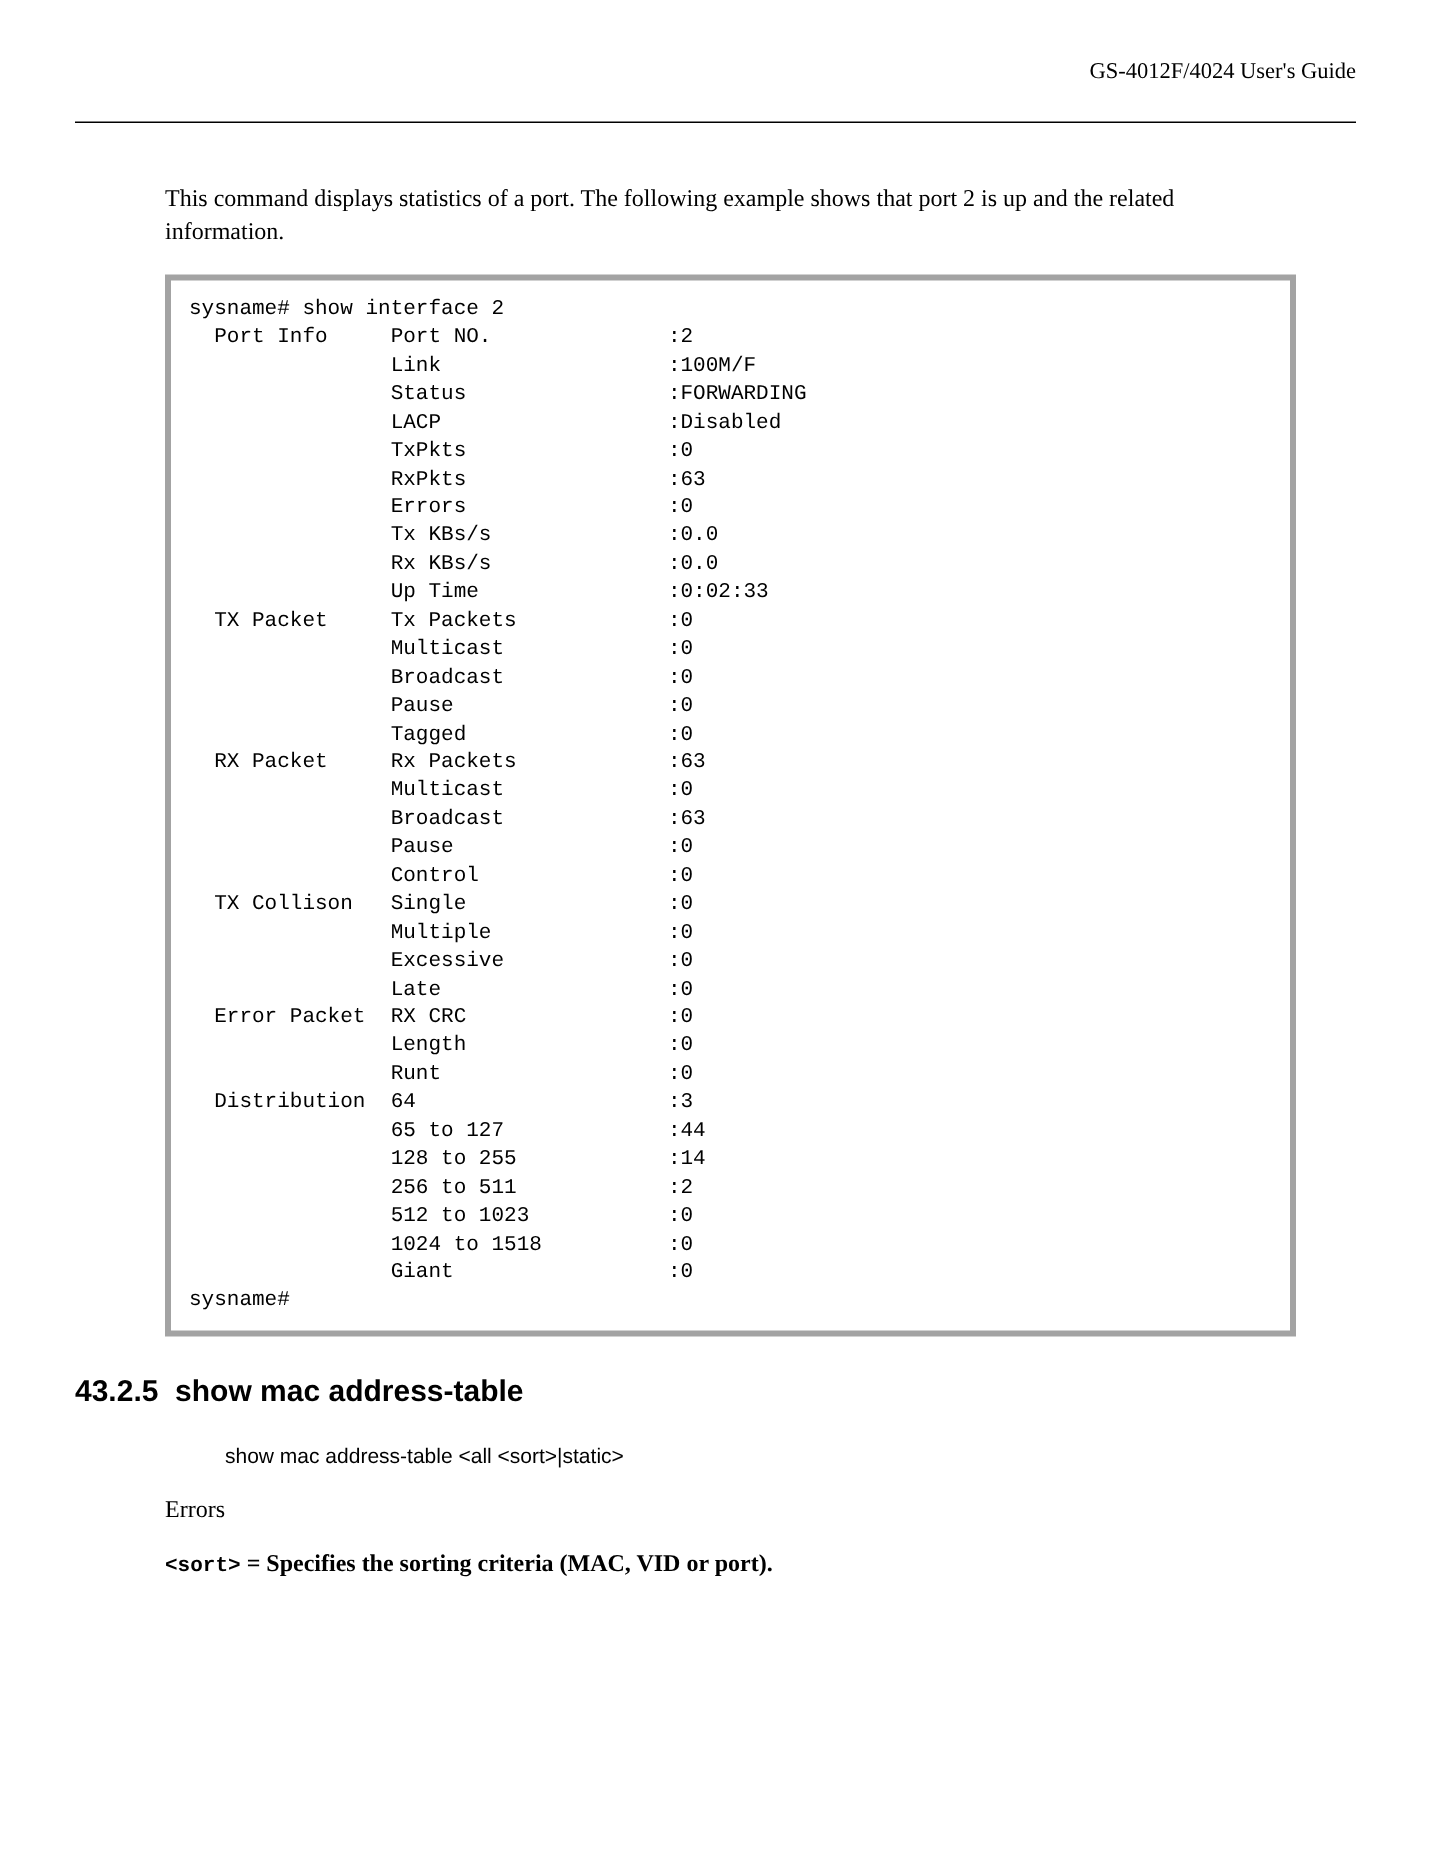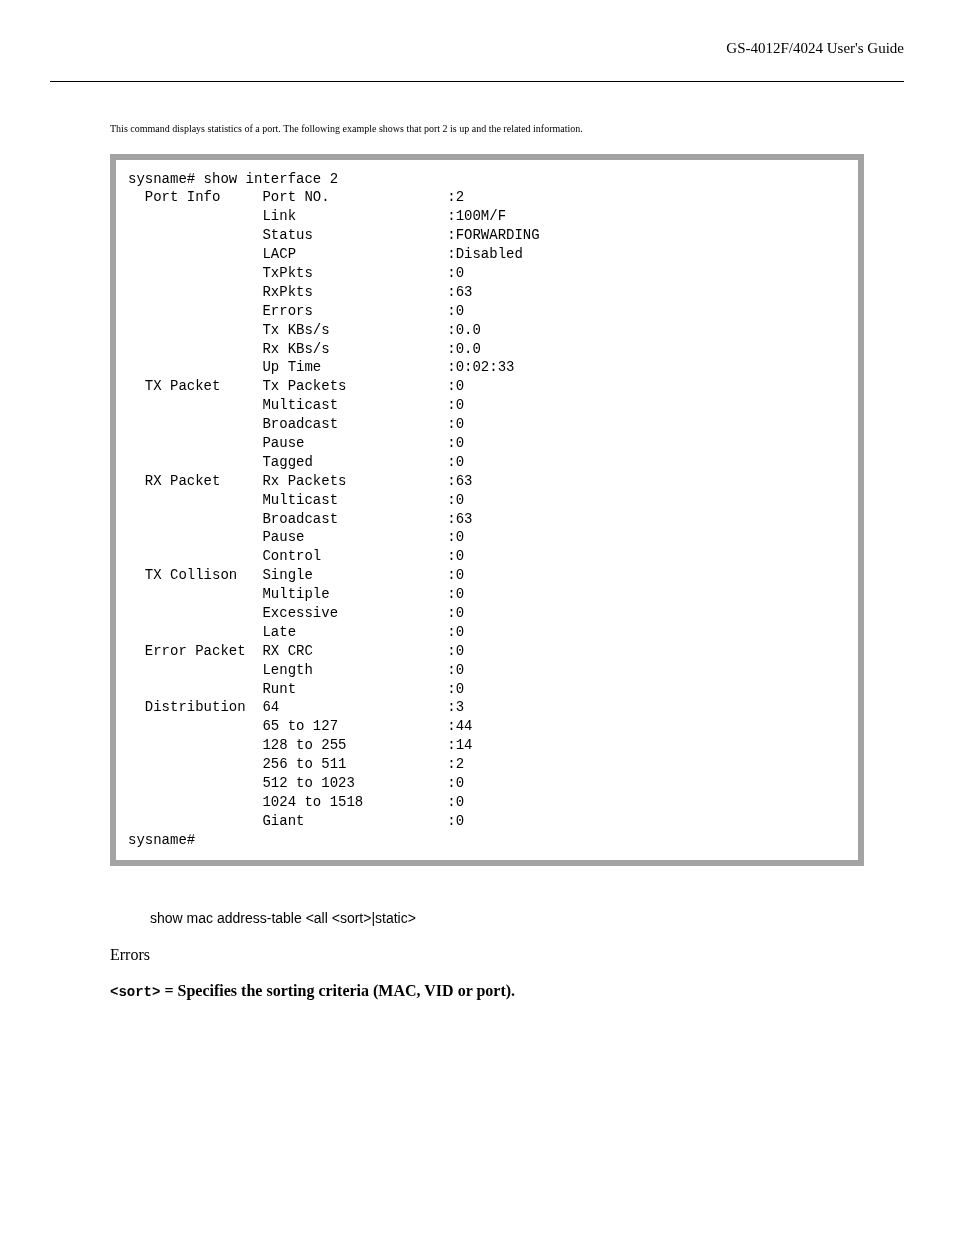--- a/index.html
+++ b/index.html
@@ -20,32 +20,32 @@
     hr.top-rule {
       border: none;
       border-top: 1.5px solid #000;
       margin: 0 0 40px 0;
     }
     .body-content {
       margin-left: 60px;
       margin-right: 40px;
     }
     .intro {
-      font-size: 10px;
+      font-size: 16px;
       line-height: 1.35;
       margin-bottom: 18px;
     }
     .terminal {
-      border: 6px solid #a3a3a3;
+      border: 4px solid #a3a3a3;
       padding: 10px 12px;
       font-family: "Courier New", Courier, monospace;
       font-size: 14px;
       white-space: pre;
       line-height: 1.35;
-      margin-bottom: 44px;
+      margin-bottom: 26px;
     }
     h2.section {
       font-family: Arial, Helvetica, sans-serif;
       font-weight: bold;
       font-size: 20px;
       margin: 20px 0 22px -60px;
     }
     .syntax-label {
       margin-bottom: 16px;
     }
@@ -110,20 +110,23 @@
                 Runt                  :0
   Distribution  64                    :3
                 65 to 127             :44
                 128 to 255            :14
                 256 to 511            :2
                 512 to 1023           :0
                 1024 to 1518          :0
                 Giant                 :0
 sysname#</div>
 
+  <h2 class="section">
+    <span>43.2.5</span>&nbsp;&nbsp;<span>show mac address-table</span>
+  </h2>
 
   <div class="code-line">show mac address-table &lt;all &lt;sort&gt;|static&gt;</div>
 
   <div class="where-label">Errors</div>
 
   <div class="sort-line">
     <span class="mono">&lt;sort&gt;</span><span> = Specifies the sorting criteria (MAC, VID or port).</span>
   </div>
 
 </div>

